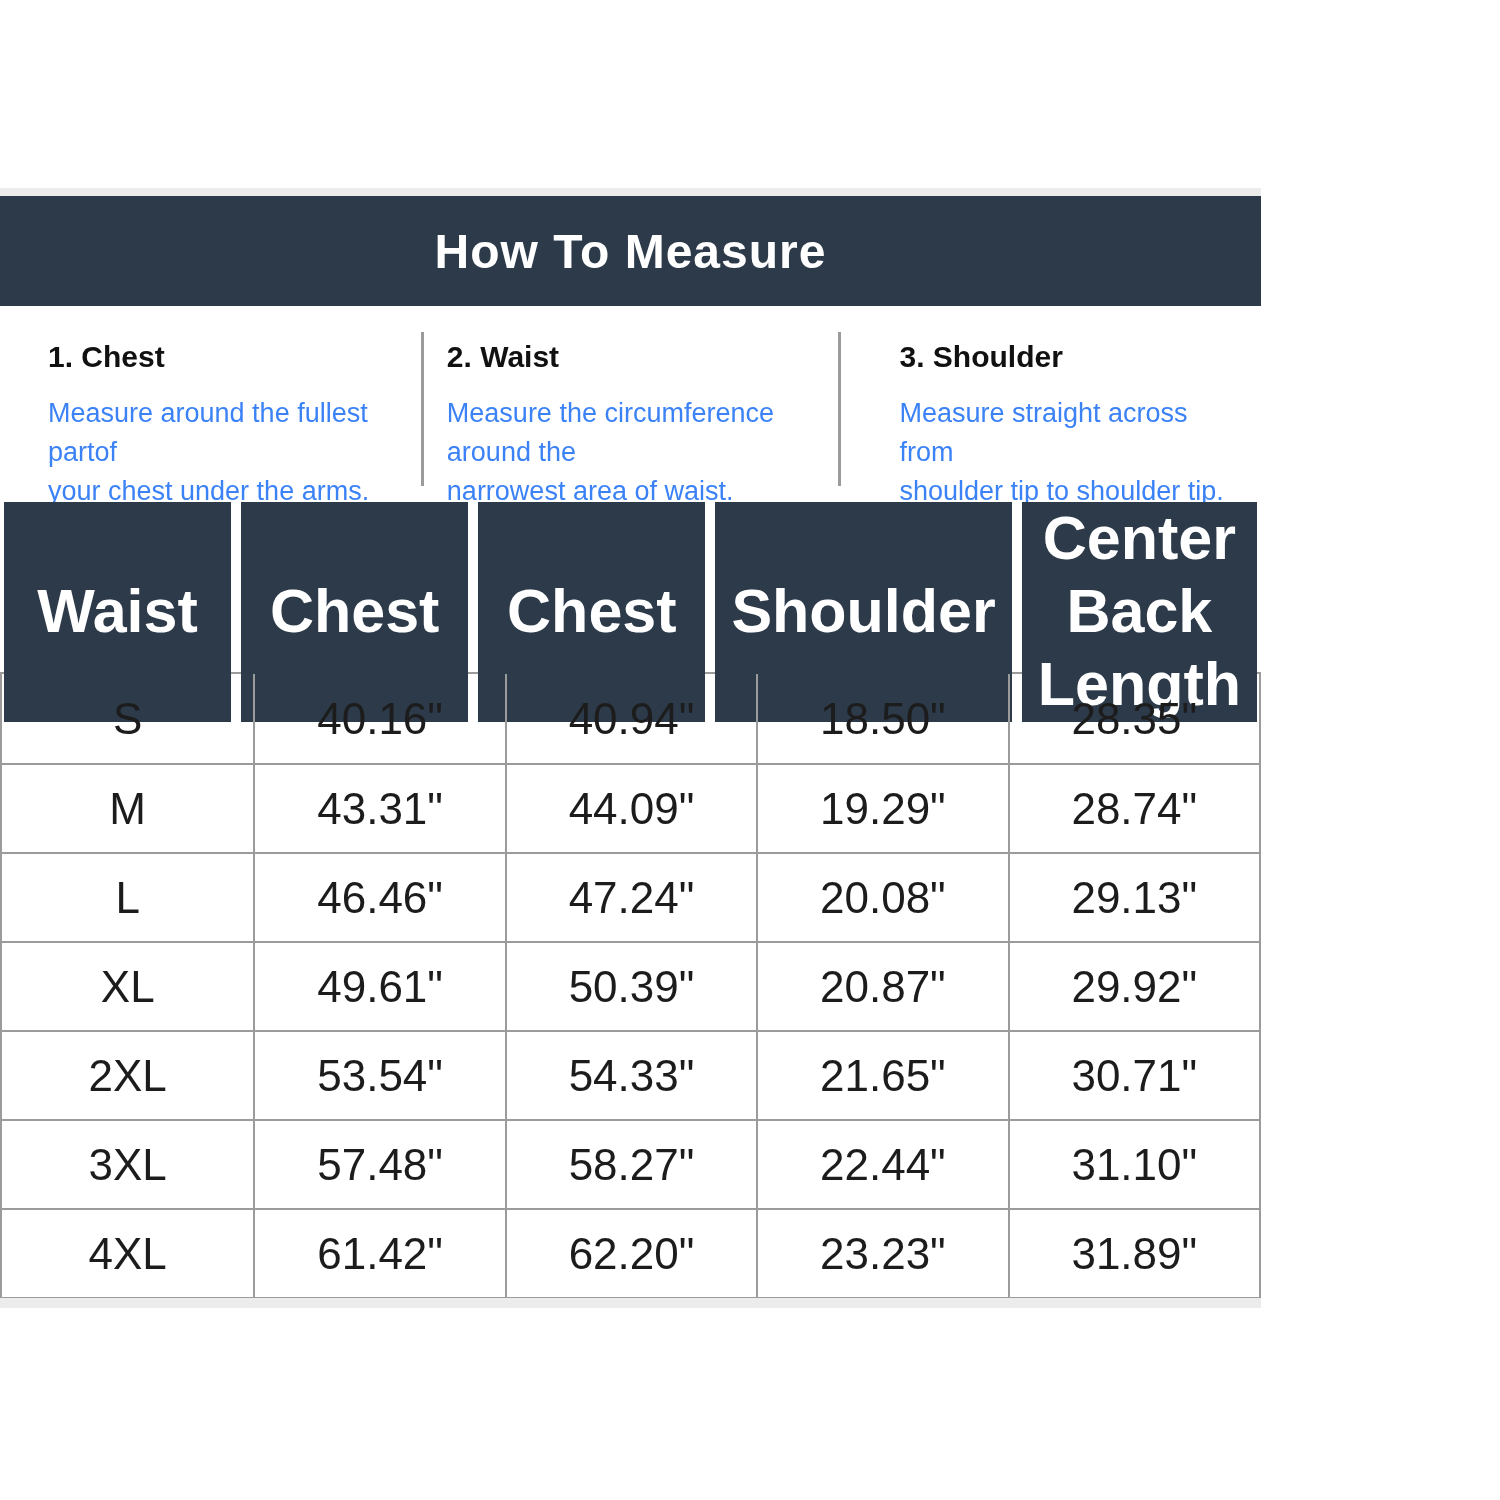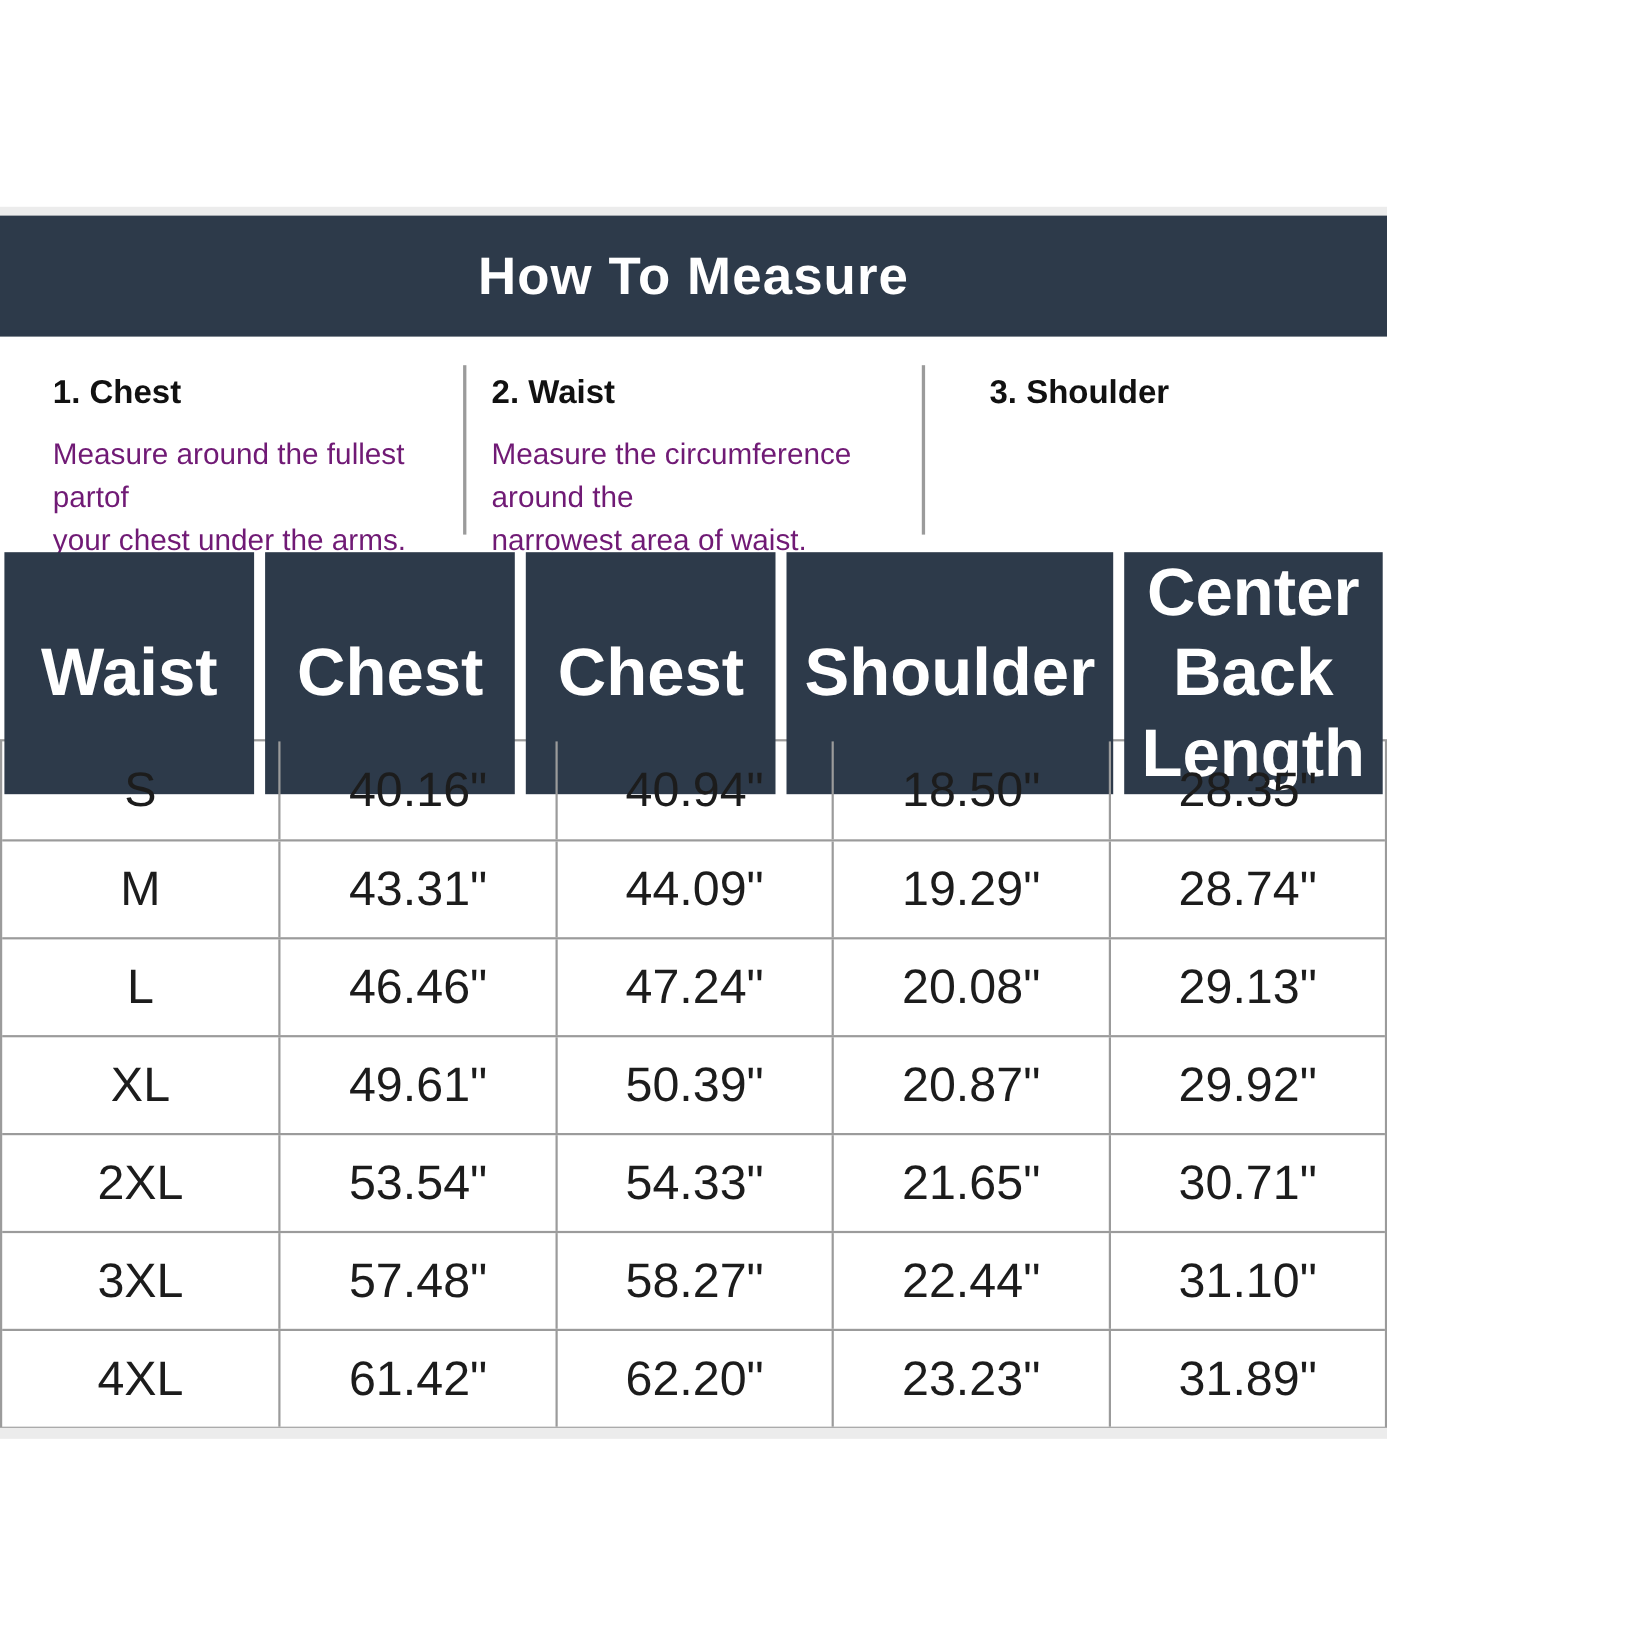--- a/index.html
+++ b/index.html
@@ -64,21 +64,21 @@
   .instruction-col:nth-child(3) { padding-left: 62px; }
   .instruction-title {
     font-size: 30px;
     font-weight: 700;
     color: #111111;
   }
   .instruction-text {
     margin-top: 20px;
     font-size: 27px;
     line-height: 1.45;
-    color: #701a75;
+    color: #3b82f6;
     white-space: pre-line;
   }
 
   
   .size-table {
     position: absolute;
     top: 502px; left: 0; right: 0;
   }
   .thead {
     display: grid;
@@ -135,20 +135,22 @@
       <div class="instruction-text">Measure around the fullest partof
 your chest under the arms.</div>
     </div>
     <div class="instruction-col">
       <div class="instruction-title">2. Waist</div>
       <div class="instruction-text">Measure the circumference around the
 narrowest area of waist.</div>
     </div>
     <div class="instruction-col">
       <div class="instruction-title">3. Shoulder</div>
+      <div class="instruction-text">Measure straight across from
+shoulder tip to shoulder tip.</div>
     </div>
   </div>
 
   <div class="size-table">
     <div class="thead">
       <div class="thead-cell">Waist</div>
       <div class="thead-cell">Chest</div>
       <div class="thead-cell">Chest</div>
       <div class="thead-cell">Shoulder</div>
       <div class="thead-cell">Center Back Length</div>

